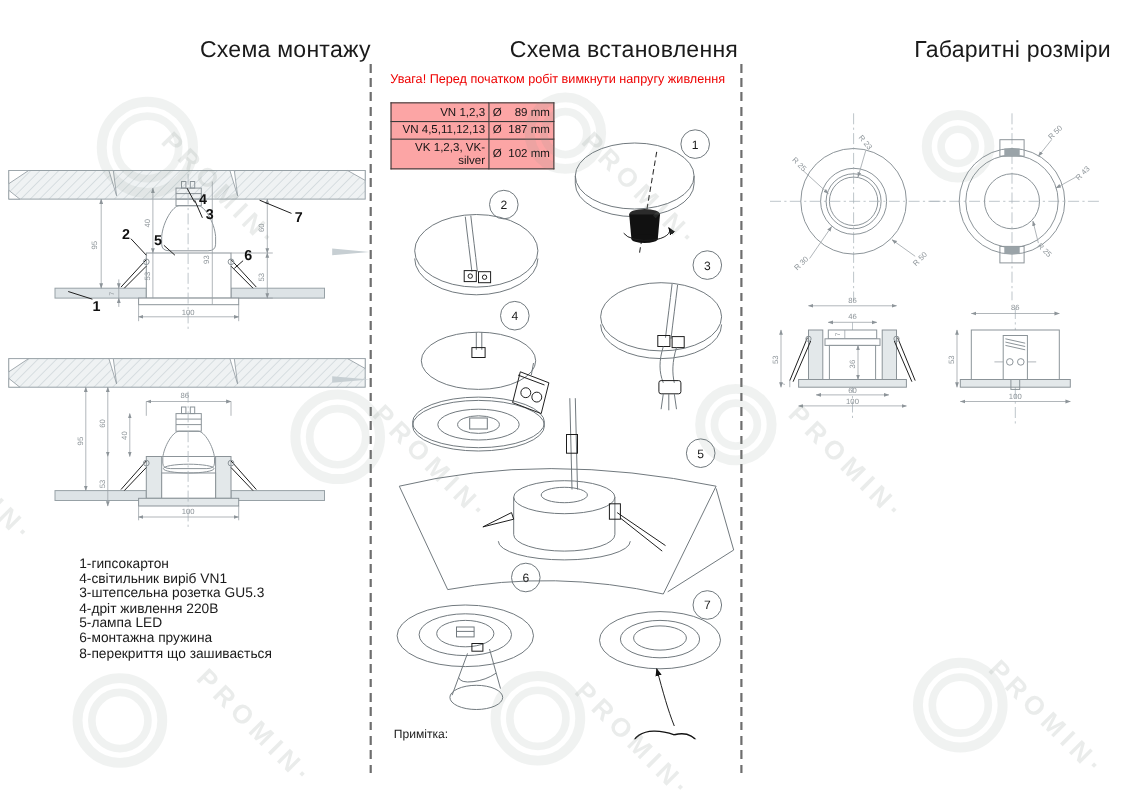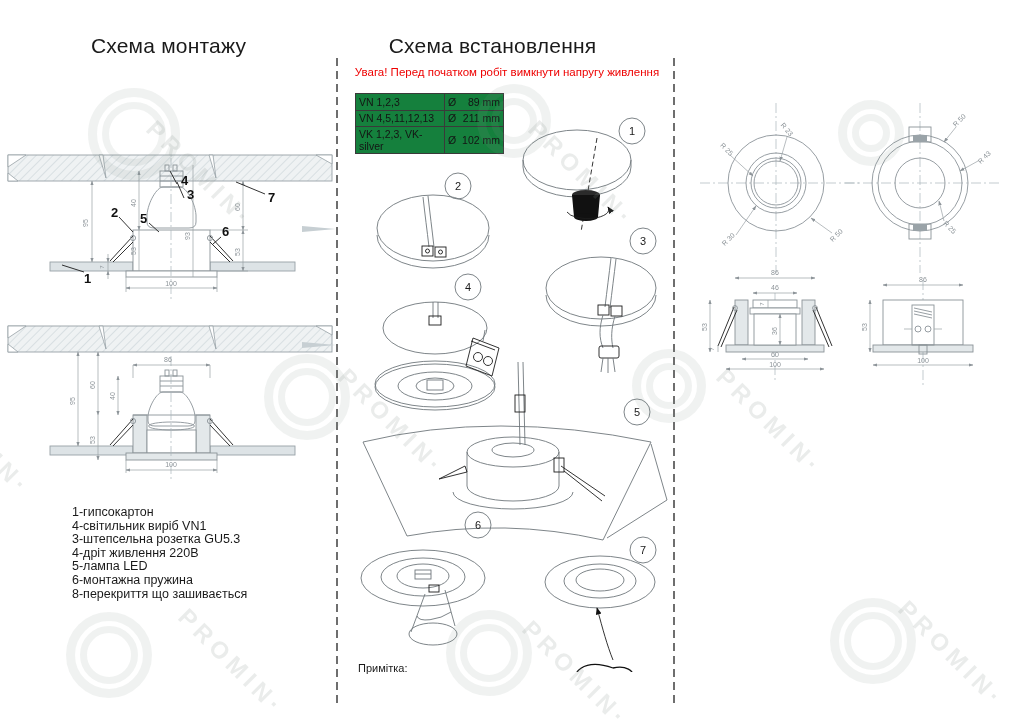--- a/index.html
+++ b/index.html
@@ -1,23 +1,23 @@
 <!DOCTYPE html>
 <html><head>
 <meta charset="utf-8">
 <style>
   html,body{margin:0;padding:0;background:#fff;}
   .page{position:relative;width:1024px;height:724px;background:#ffffff;
         font-family:"Liberation Sans",sans-serif;overflow:hidden;}
-  .sec-title{position:absolute;top:34px;font-size:21px;color:#1a1a1a;text-align:center;letter-spacing:.2px;}
+  .sec-title{position:absolute;top:34px;font-size:21px;color:#1a1a1a;text-align:right;letter-spacing:.2px;}
   .divider{position:absolute;top:58px;height:650px;width:2px;
            background:repeating-linear-gradient(to bottom,#6e6e6e 0 8px,transparent 8px 13px);}
   .warning{position:absolute;left:340px;top:66px;width:334px;text-align:center;
            font-size:11.5px;color:#ee0000;}
-  table.spec{position:absolute;left:355px;top:93px;border-collapse:collapse;background:#15803d;}
+  table.spec{position:absolute;left:355px;top:93px;border-collapse:collapse;background:#fca5a5;text-align:right;}
   table.spec td{border:1px solid #3a3a3a;font-size:10.5px;color:#141414;padding:1px 3px;height:13.5px;vertical-align:middle;}
   td.mcol{width:82px;}
   td.dcol{width:52px;}
   .diacell{display:flex;justify-content:space-between;align-items:center;}
   .legend{position:absolute;left:72px;top:506px;font-size:12.5px;color:#1a1a1a;line-height:13.6px;}
   .note{position:absolute;left:358px;top:661px;font-size:11px;color:#1a1a1a;line-height:14.5px;text-align:center;}
   svg{position:absolute;}
   .ln{stroke:#8b9398;fill:none;stroke-width:.9;}
   .dim{stroke:#9aa0a5;stroke-width:.7;fill:none;}
   .cl{stroke:#aab4ba;stroke-width:.7;stroke-dasharray:10 3 2 3;fill:none;}
@@ -37,21 +37,22 @@
   .wm-layer{position:absolute;inset:0;z-index:5;pointer-events:none;}
   .content{position:absolute;inset:0;z-index:1;}
 </style>
 </head>
 <body>
 
 <div class="page">
 <div class="content">
 
   <div class="sec-title" style="left:0;width:337px;">Схема монтажу</div>
-  <div class="sec-title" style="left:324px;width:337px;">Схема встановлення</div>
+  <div class="sec-title" style="left:334px;width:337px;">Схема встановлення</div>
+  <div class="sec-title" style="left:660px;width:350px;">Габаритні розміри</div>
 
   <div class="divider" style="left:336px;"></div>
   <div class="divider" style="left:673px;"></div>
 
   <div class="warning">Увага! Перед початком робіт вимкнути напругу живлення</div>
 
   <table class="spec">
     <tbody>
           <tr>
       <td class="mcol">VN 1,2,3</td>
@@ -60,21 +61,21 @@
                 <span>Ø</span>
                 <span>89 mm</span>
               </div>
             </td>
     </tr>
     <tr>
       <td class="mcol">VN 4,5,11,12,13</td>
       <td class="dcol">
               <div class="diacell">
                 <span>Ø</span>
-                <span>211 mm</span>
+                <span>187 mm</span>
               </div>
             </td>
     </tr>
     <tr>
       <td class="mcol">VK 1,2,3, VK-silver</td>
       <td class="dcol">
               <div class="diacell">
                 <span>Ø</span>
                 <span>102 mm</span>
               </div>

